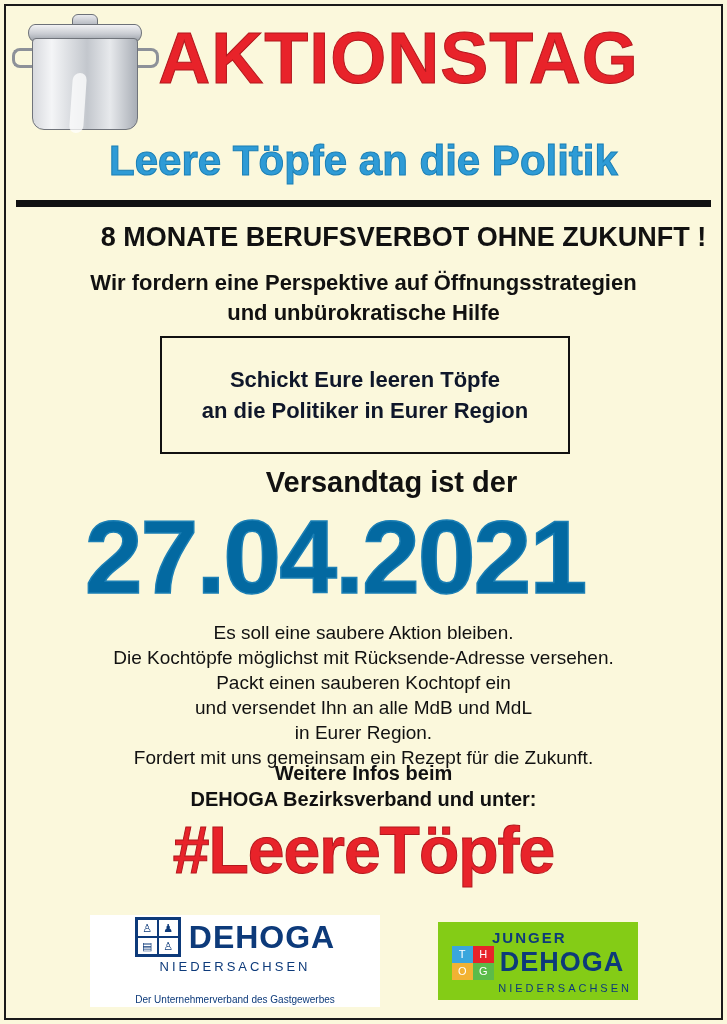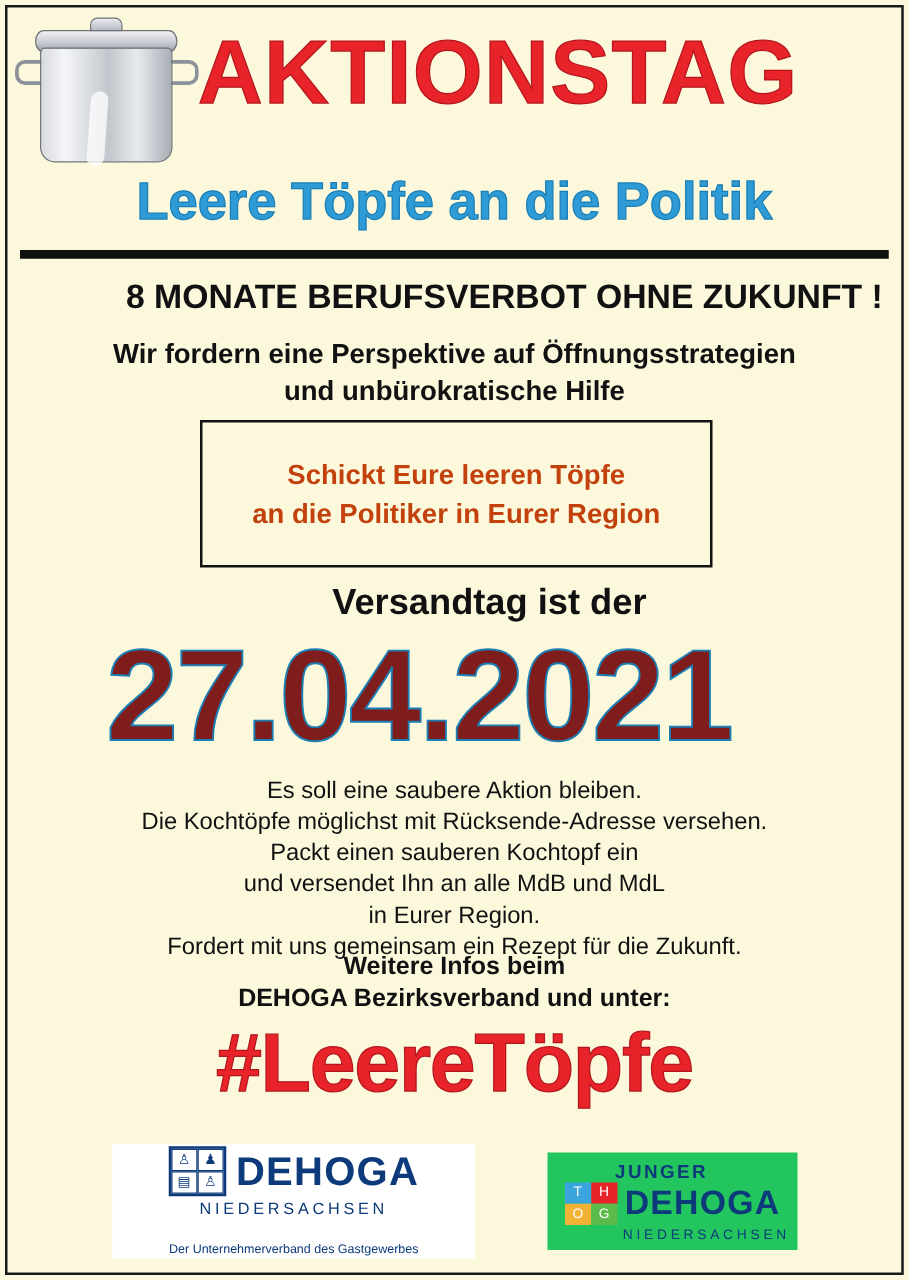--- a/index.html
+++ b/index.html
@@ -172,21 +172,21 @@
     box-sizing: border-box;
     display: flex;
     flex-direction: column;
     align-items: center;
     justify-content: center;
     gap: 5px;
   }
   .cta-box div {
     font-size: 22px;
     font-weight: bold;
-    color: #c2410c;
+    color: #0f172a;
     line-height: 26px;
     text-align: center;
   }
 
   .versandtag {
     position: absolute;
     left: 0;
     top: 466px;
     width: 727px;
     text-align: center;
@@ -197,21 +197,21 @@
   }
   .bigdate {
     position: absolute;
     left: 0;
     top: 500px;
     width: 670px;
     text-align: center;
     font-size: 104px;
     line-height: 1.1;
     font-weight: bold;
-    color: #7f1d1d;
+    color: #0369a1;
     -webkit-text-stroke: 1.5px #1b7fb5;
     letter-spacing: -2px;
   }
 
   .body-text {
     position: absolute;
     left: 0;
     top: 620px;
     width: 727px;
     text-align: center;
@@ -300,21 +300,21 @@
     color: #0d3a7a;
     margin-top: 20px;
   }
 
   .logo-junger {
     position: absolute;
     left: 438px;
     top: 922px;
     width: 200px;
     height: 78px;
-    background: #22c55e;
+    background: #84cc16;
     display: flex;
     flex-direction: column;
     align-items: center;
     justify-content: center;
   }
   .junger-top {
     font-size: 15px;
     font-weight: bold;
     color: #0d3a7a;
     letter-spacing: 2px;

